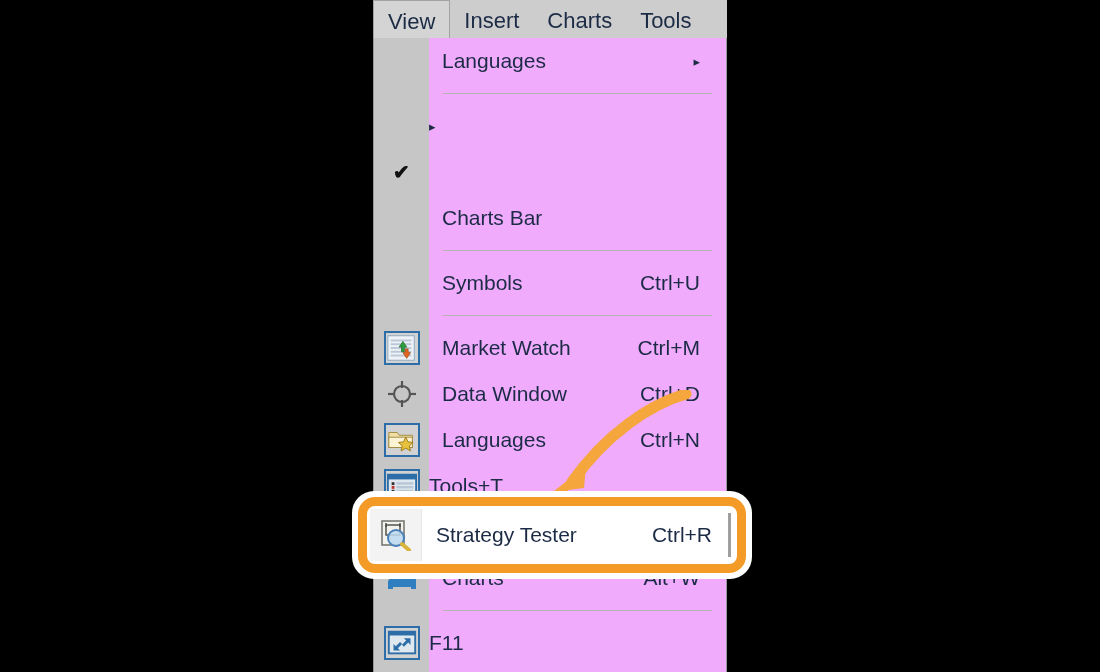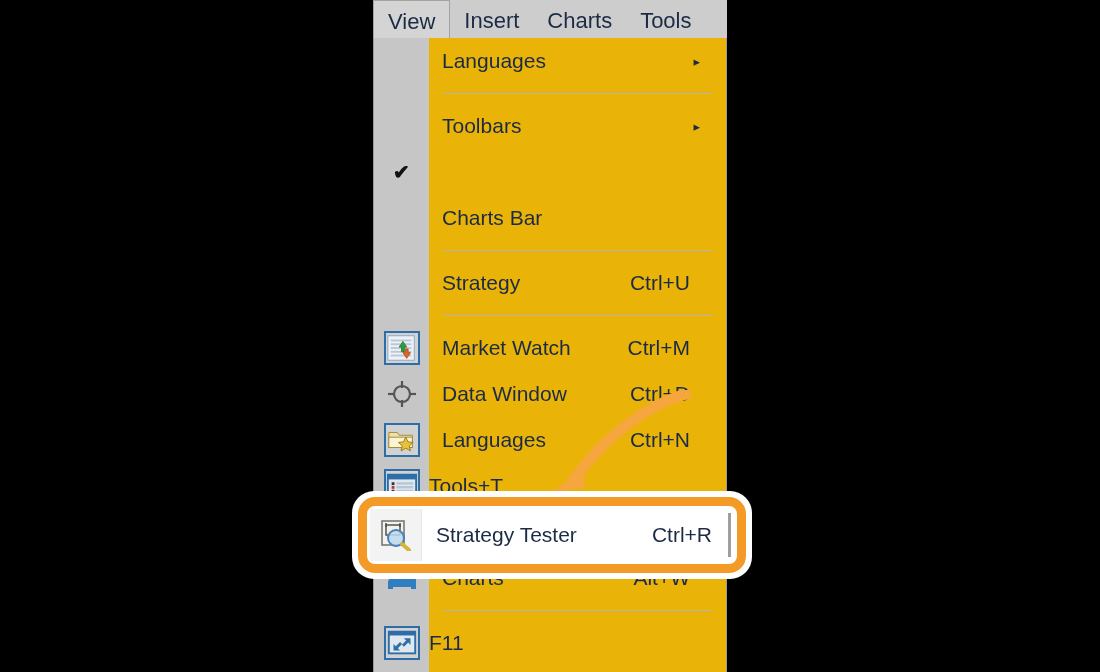--- a/index.html
+++ b/index.html
@@ -43,21 +43,21 @@
     border-top: 1px solid #a3a3a3;
     margin-bottom: -2px;
     padding-bottom: 2px;
   }
 
   
   .dropdown {
     position: absolute;
     left: 373px; top: 38px;
     width: 354px; height: 634px;
-    background: #eab308;
+    background: #f0abfc;
     border-left: 1px solid #9a9a9a;
     border-right: 1px solid #9a9a9a;
     overflow: hidden;
   }
   .gutter {
     position: absolute;
     left: 0; top: 0;
     width: 55px; height: 100%;
     background: #c6c6c6;
   }
@@ -80,21 +80,21 @@
     align-items: center;
     justify-content: center;
     flex: 0 0 55px;
   }
   .mi .label {
     flex: 1 1 auto;
     padding-left: 13px;
     white-space: nowrap;
   }
   .mi .accel {
-    padding-right: 36px;
+    padding-right: 26px;
     white-space: nowrap;
     color: #1c2b45;
   }
   .mi .arrow {
     padding-right: 26px;
     font-size: 13px;
     color: #1c2b45;
     line-height: 1;
   }
   .mi .check {
@@ -206,40 +206,39 @@
       <div class="mi">
         <span class="icon-cell"></span>
         <span class="label">Languages</span>
         <span class="arrow">▸</span>
       </div>
 
       <div class="sep"></div>
 
       <div class="mi">
         <span class="icon-cell"></span>
-        <span class="label">Toolbars</span>
         <span class="arrow">▸</span>
       </div>
 
       <div class="mi">
         <span class="icon-cell">
           <span class="check">✔</span>
         </span>
       </div>
 
       <div class="mi">
         <span class="icon-cell"></span>
         <span class="label">Charts Bar</span>
       </div>
 
       <div class="sep"></div>
 
       <div class="mi">
         <span class="icon-cell"></span>
-        <span class="label">Strategy</span>
+        <span class="label">Symbols</span>
         <span class="accel">Ctrl+U</span>
       </div>
 
       <div class="sep"></div>
 
       <div class="mi">
         <span class="icon-cell">
           <span class="ico-box">
             <svg class="ico" viewBox="0 0 34 30">
               <rect x="2" y="2" width="28" height="26" fill="#eef2f7" stroke="#8aa7c4" stroke-width="1"></rect>

